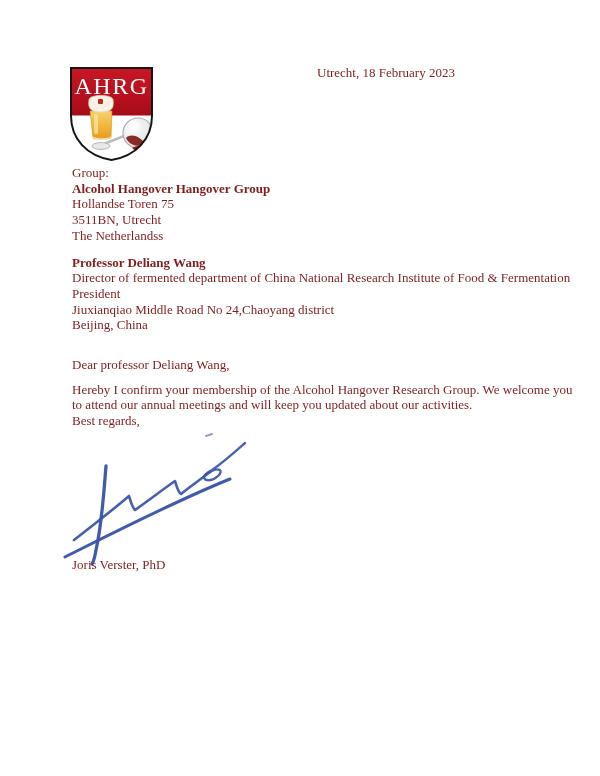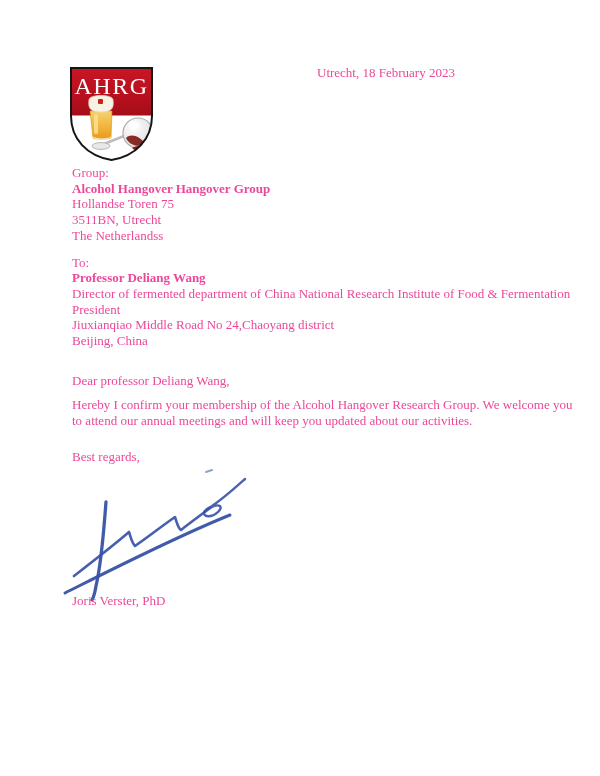--- a/index.html
+++ b/index.html
@@ -1,32 +1,32 @@
 <!DOCTYPE html>
 <html><head>
 <meta charset="utf-8">
 <style>
   html,body{margin:0;padding:0;background:#ffffff;}
   .page{
     position:relative;
     width:600px;height:776px;
     background:#ffffff;
     font-family:"Liberation Serif","DejaVu Serif",serif;
-    font-size:13px;color:#ec4899;
+    font-size:13px;color:#7f1d1d;
     overflow:hidden;
   }
   .logo{position:absolute;left:68px;top:66px;width:87px;height:96px;}
   .date{position:absolute;left:317px;top:65px;white-space:nowrap;}
   .content{position:absolute;left:72px;top:165px;width:500px;}
   .line{line-height:15.7px;white-space:nowrap;}
   .bold{font-weight:bold;}
   .to-block{margin-top:11px;}
   .salutation{margin-top:24px;}
   .paragraph{margin-top:9px;}
-  .closing{margin-top:20px;}
+  .closing{margin-top:0;}
   .sig-svg{display:block;margin:3px 0 -10px -14px;}
   .signer-name{margin-top:0;}
   .signer-title{margin-top:9px;}
 </style>
 </head>
 <body>
 
 <div class="page">
 
   <div class="logo">
@@ -94,21 +94,20 @@
 
     <div>
       <div class="line">Group:</div>
       <div class="line bold">Alcohol Hangover Hangover Group</div>
       <div class="line">Hollandse Toren 75</div>
       <div class="line">3511BN, Utrecht</div>
       <div class="line">The Netherlandss</div>
     </div>
 
     <div class="to-block">
-      <div class="line">To:</div>
       <div class="line bold">Professor Deliang Wang</div>
       <div class="line">Director of fermented department of China National Research Institute of Food &amp; Fermentation</div>
       <div class="line">President</div>
       <div class="line">Jiuxianqiao Middle Road No 24,Chaoyang district</div>
       <div class="line">Beijing, China</div>
     </div>
 
     <div class="line salutation">Dear professor Deliang Wang,</div>
     <div class="paragraph">
       <div class="line">Hereby I confirm your membership of the Alcohol Hangover Research Group. We welcome you</div>

